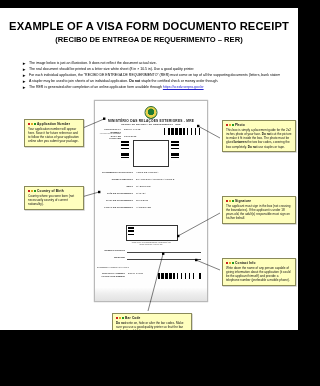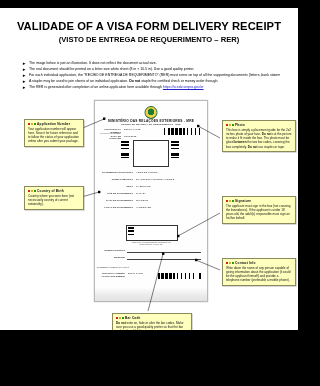--- a/index.html
+++ b/index.html
@@ -84,22 +84,22 @@
   #co-contact{left:222px;top:250px;width:66px;}
 
   
   #leaders{position:absolute;left:0;top:0;width:298px;height:322px;pointer-events:none;}
 </style>
 </head>
 <body>
 
 <div id="page">
 
-  <div id="title">VALIDADE OF A VISA FORM DELIVERY RECEIPT</div>
-  <div id="subtitle">(VISTO DE ENTREGA DE REQUERIMENTO – RER)</div>
+  <div id="title">EXAMPLE OF A VISA FORM DOCUMENTO RECEIPT</div>
+  <div id="subtitle">(RECIBO DE ENTREGA DE REQUERIMENTO – RER)</div>
 
   <div id="bullets">
       <div class="brow">
         <span class="bmark">►</span>
         <span class="btxt">The image below is just an illustration. It does not reflect the document actual size.</span>
       </div>
       <div class="brow">
         <span class="bmark">►</span>
         <span class="btxt">The real document should be printed on a letter size white sheet (8 in × 10.5 in). Use a good quality printer.</span>
       </div>

